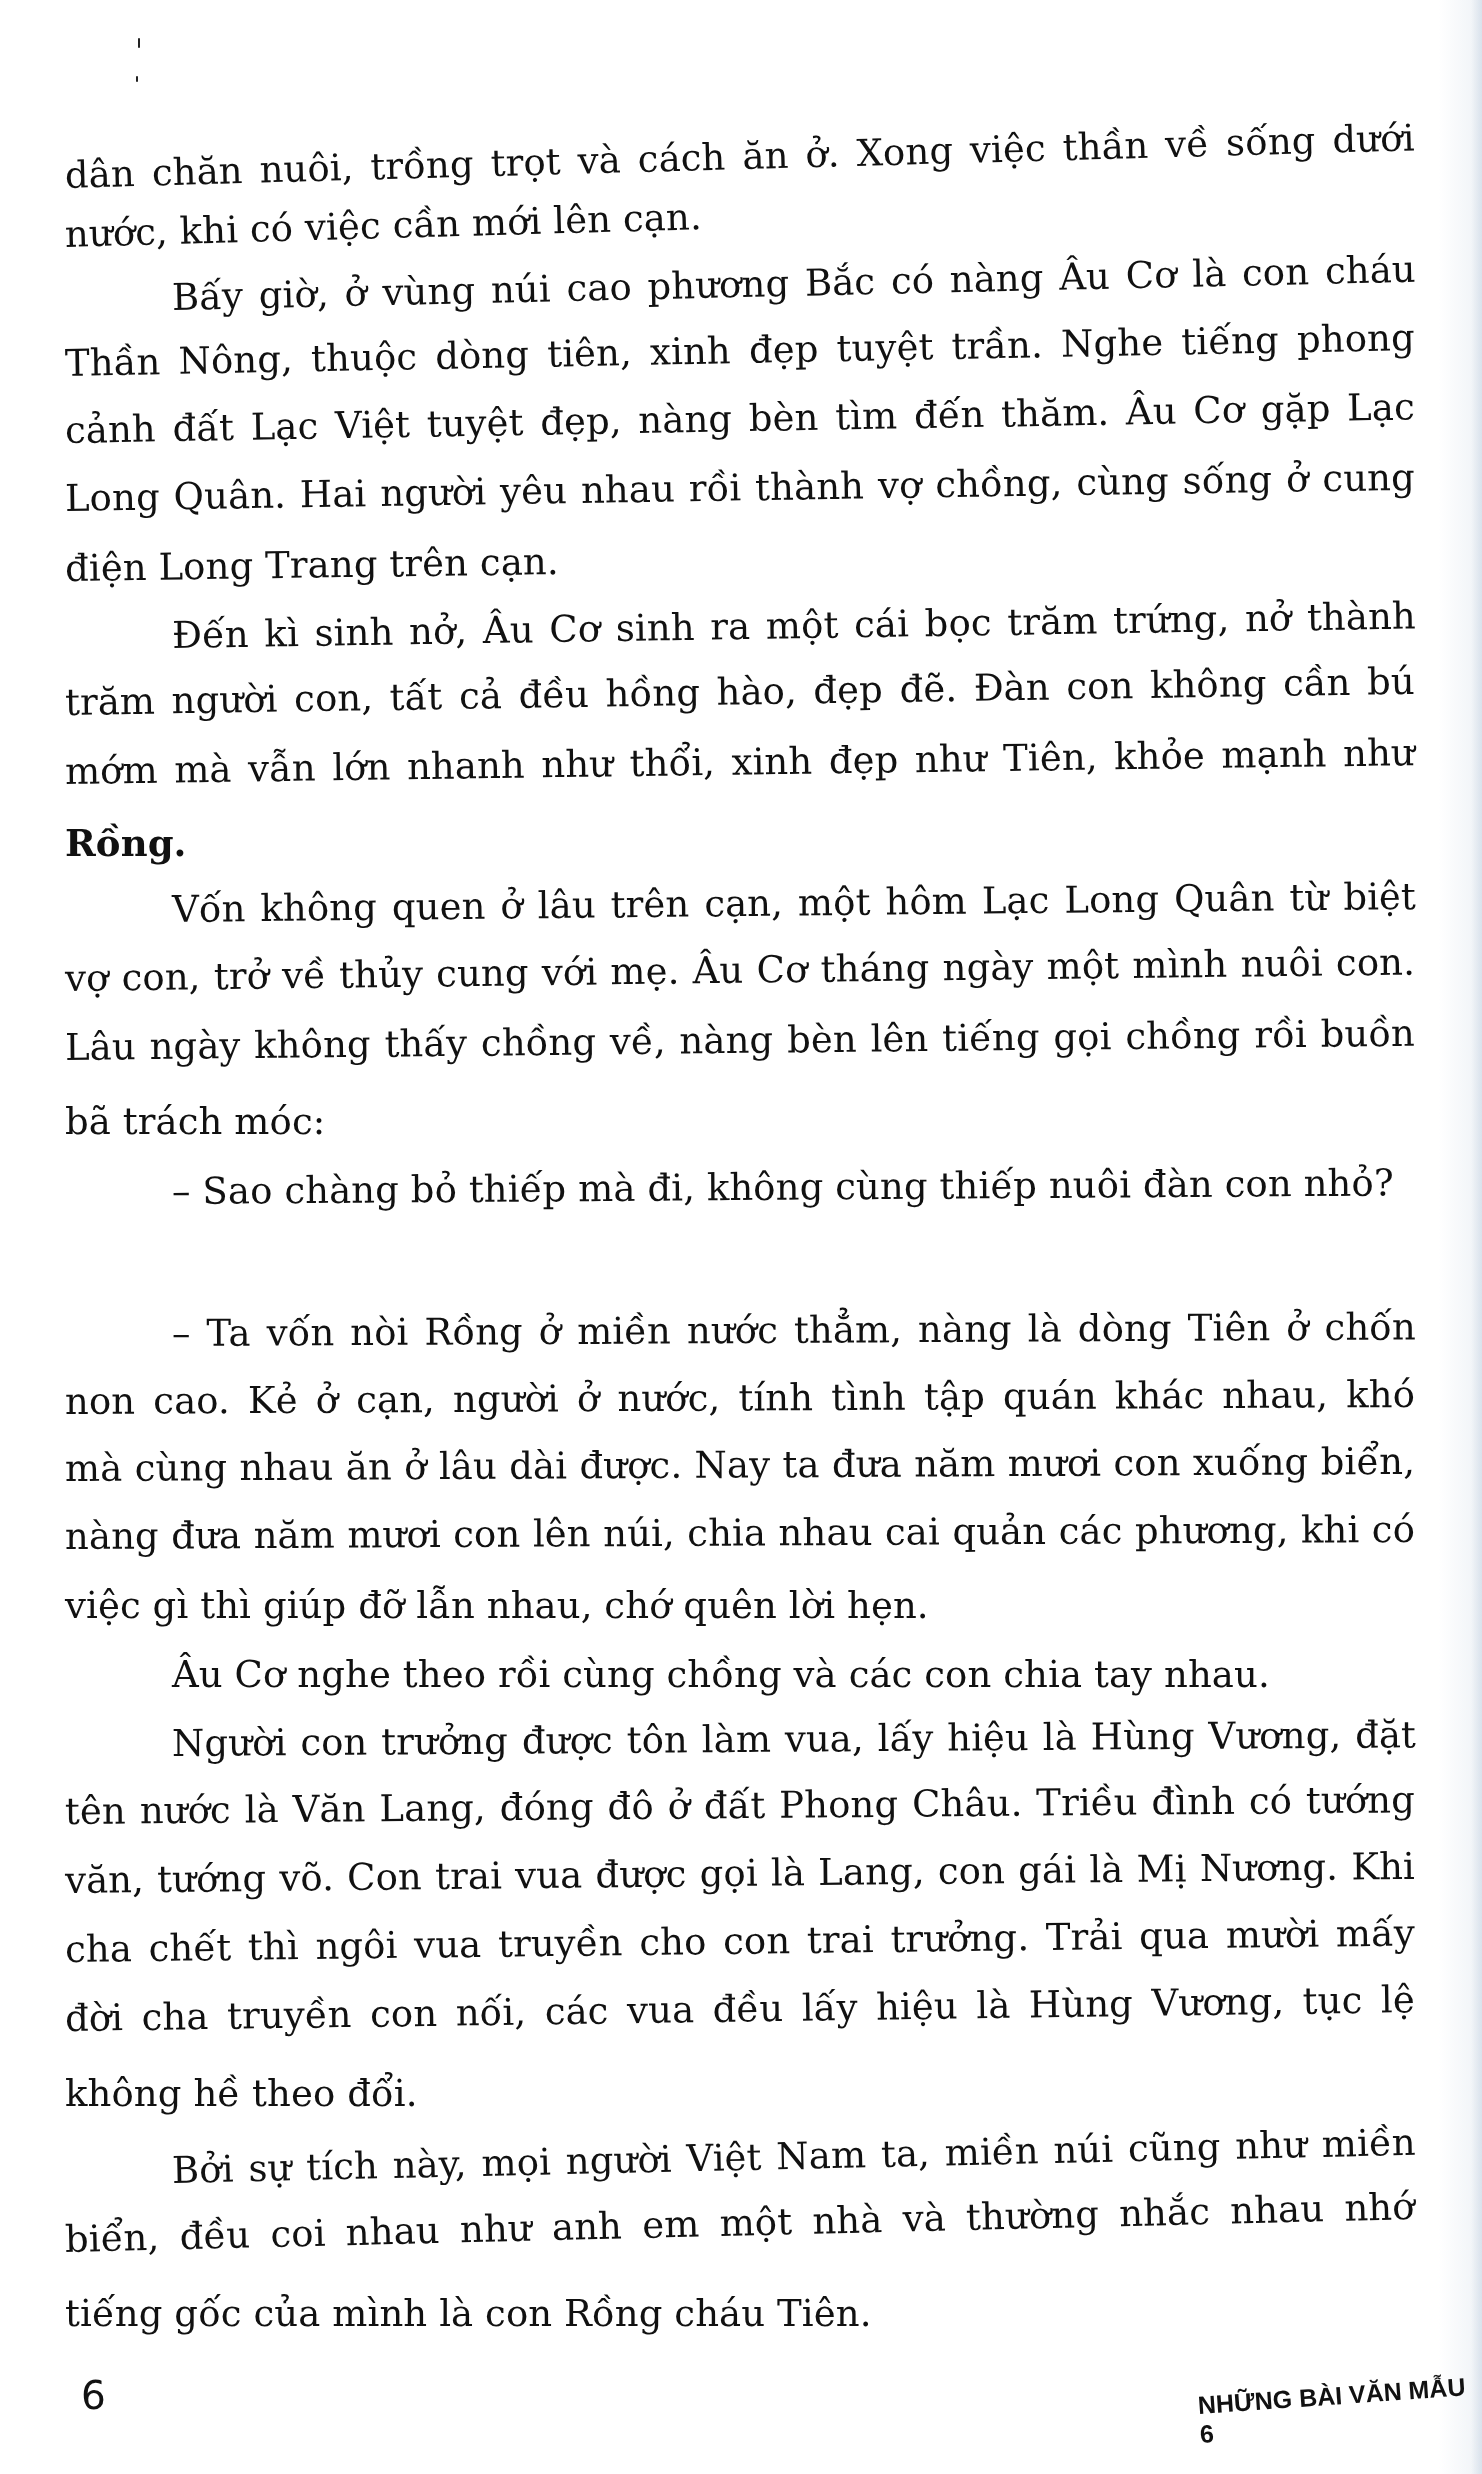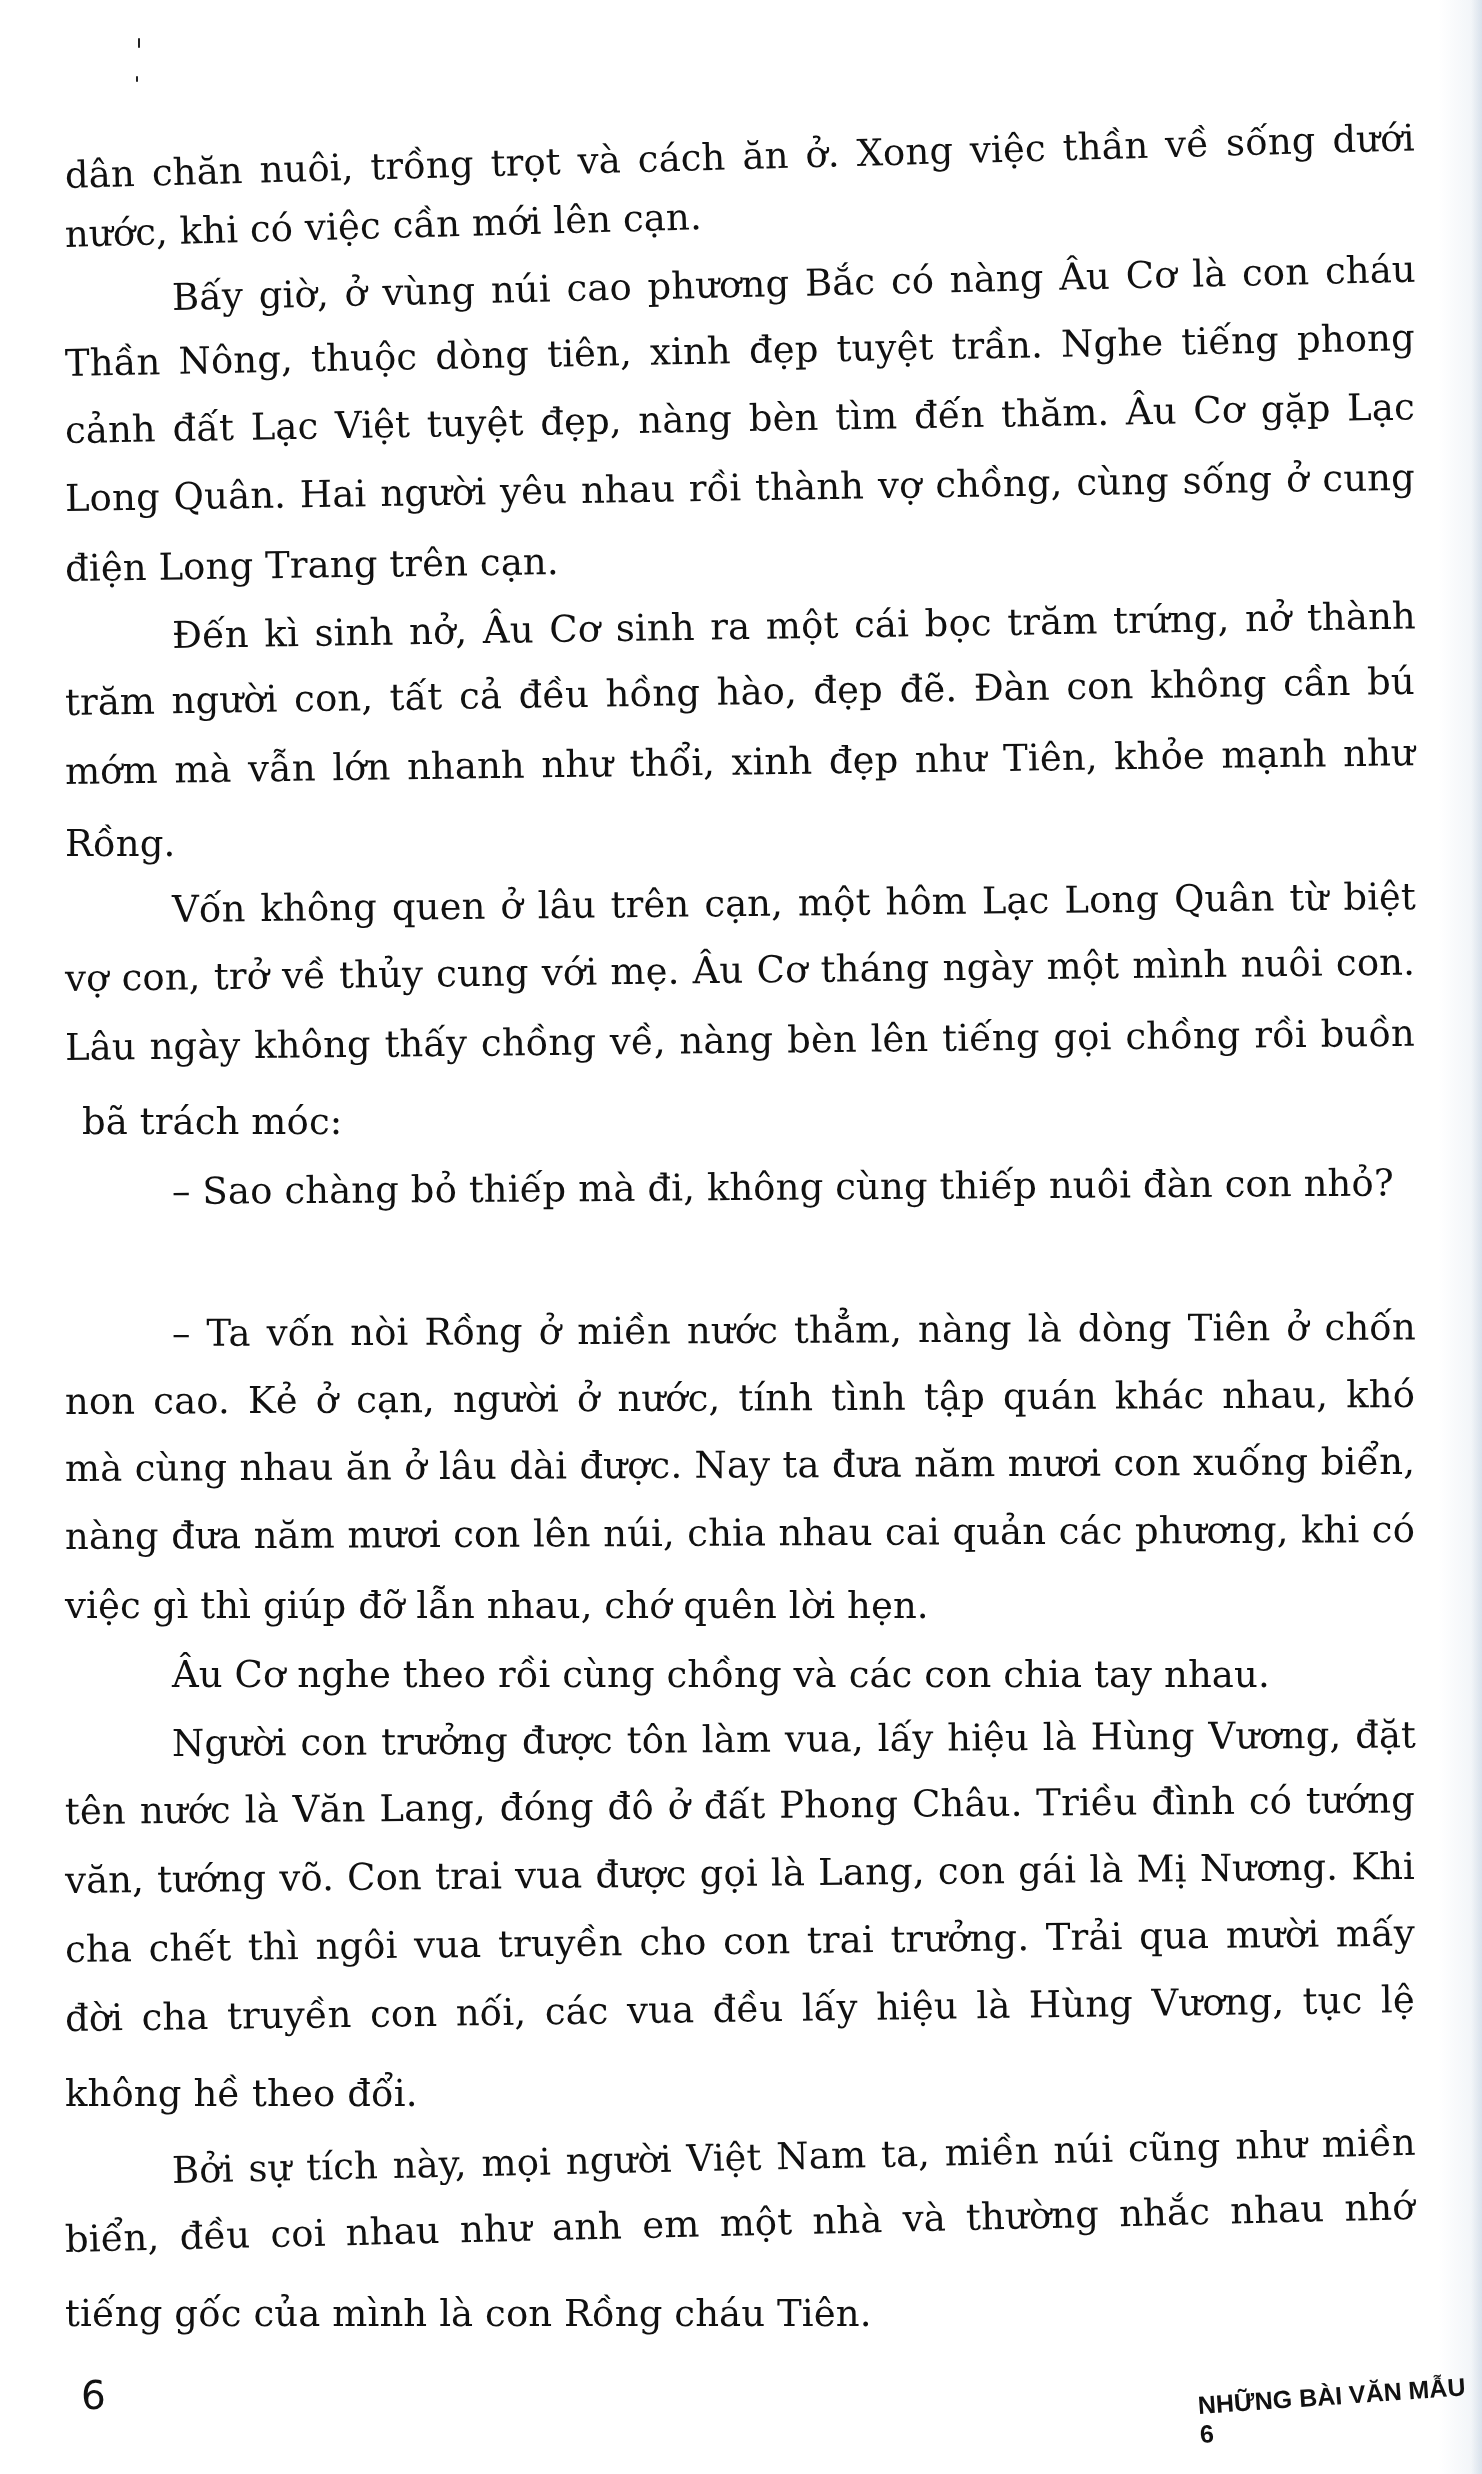--- a/index.html
+++ b/index.html
@@ -76,26 +76,26 @@
 
   <div class="line indent" style="top:270px; transform:rotate(-1.3deg);">Bấy giờ, ở vùng núi cao phương Bắc có nàng Âu Cơ là con cháu</div>
   <div class="line" style="top:336px; transform:rotate(-1.1deg);">Thần Nông, thuộc dòng tiên, xinh đẹp tuyệt trần. Nghe tiếng phong</div>
   <div class="line" style="top:403px; transform:rotate(-1.0deg);">cảnh đất Lạc Việt tuyệt đẹp, nàng bèn tìm đến thăm. Âu Cơ gặp Lạc</div>
   <div class="line" style="top:471px; transform:rotate(-0.9deg);">Long Quân. Hai người yêu nhau rồi thành vợ chồng, cùng sống ở cung</div>
   <div class="line short" style="top:541px; transform:rotate(-0.8deg);">điện Long Trang trên cạn.</div>
 
   <div class="line indent" style="top:608px; transform:rotate(-0.9deg);">Đến kì sinh nở, Âu Cơ sinh ra một cái bọc trăm trứng, nở thành</div>
   <div class="line" style="top:675px; transform:rotate(-0.9deg);">trăm người con, tất cả đều hồng hào, đẹp đẽ. Đàn con không cần bú</div>
   <div class="line" style="top:744px; transform:rotate(-0.8deg);">mớm mà vẫn lớn nhanh như thổi, xinh đẹp như Tiên, khỏe mạnh như</div>
-  <div class="line short" style="top:816px;">Rồng.</div>
+  <div class="line short" style="top:816px;font-weight:bold;">Rồng.</div>
 
   <div class="line indent" style="top:882px; transform:rotate(-0.6deg);">Vốn không quen ở lâu trên cạn, một hôm Lạc Long Quân từ biệt</div>
   <div class="line" style="top:951px; transform:rotate(-0.7deg);">vợ con, trở về thủy cung với mẹ. Âu Cơ tháng ngày một mình nuôi con.</div>
   <div class="line" style="top:1020px; transform:rotate(-0.6deg);">Lâu ngày không thấy chồng về, nàng bèn lên tiếng gọi chồng rồi buồn</div>
-  <div class="line short" style="top:1094px;margin-left:17px;">bã trách móc:</div>
+  <div class="line short" style="top:1094px;">bã trách móc:</div>
 
   <div class="line indent short" style="top:1164px; transform:rotate(-0.4deg);">– Sao chàng bỏ thiếp mà đi, không cùng thiếp nuôi đàn con nhỏ?</div>
 
 
   <div class="line indent" style="top:1306px; transform:rotate(-0.3deg);">– Ta vốn nòi Rồng ở miền nước thẳm, nàng là dòng Tiên ở chốn</div>
   <div class="line" style="top:1374px; transform:rotate(-0.3deg);">non cao. Kẻ ở cạn, người ở nước, tính tình tập quán khác nhau, khó</div>
   <div class="line" style="top:1441px; transform:rotate(-0.3deg);">mà cùng nhau ăn ở lâu dài được. Nay ta đưa năm mươi con xuống biển,</div>
   <div class="line" style="top:1509px; transform:rotate(-0.3deg);">nàng đưa năm mươi con lên núi, chia nhau cai quản các phương, khi có</div>
   <div class="line short" style="top:1578px;">việc gì thì giúp đỡ lẫn nhau, chớ quên lời hẹn.</div>
 

